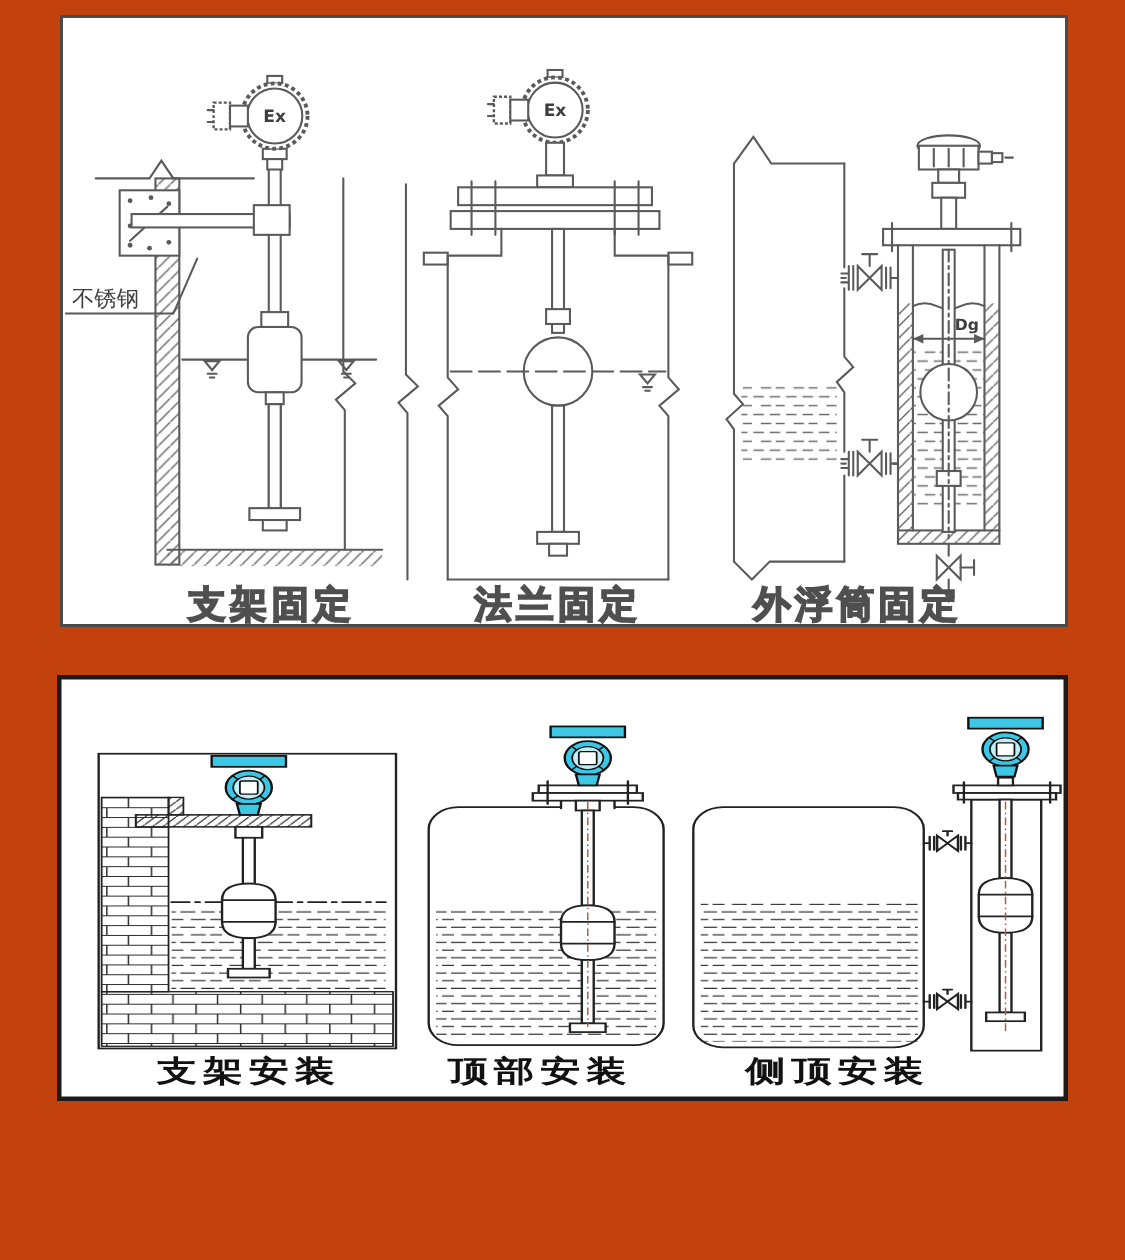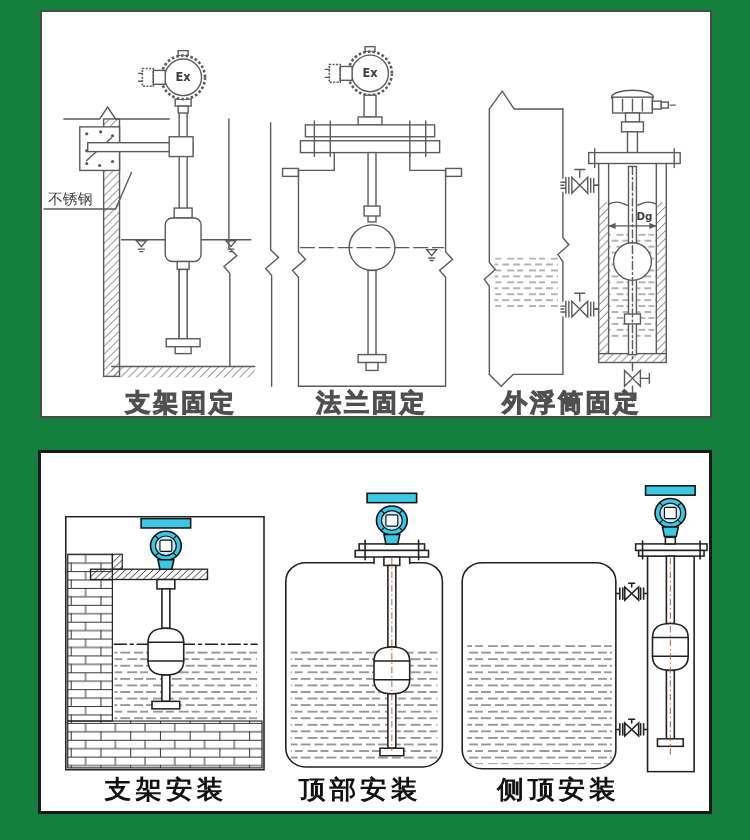--- a/index.html
+++ b/index.html
@@ -1,20 +1,20 @@
 <!DOCTYPE html>
 <html><head>
 <meta charset="utf-8">
 <style>
   html,body{margin:0;padding:0;}
   body{width:750px;height:840px;background:#ffffff;font-family:"DejaVu Sans","Liberation Sans",sans-serif;}
-  .page{position:relative;width:750px;height:840px;background:#15803d;overflow:hidden;}
+  .page{position:relative;width:750px;height:840px;background:#c2410c;overflow:hidden;}
   .panel{position:absolute;background:#ffffff;box-sizing:border-box;}
   .panel-top{left:40px;top:10px;width:672px;height:408px;border:2px solid #4a4a4a;}
-  .panel-bottom{left:38px;top:450px;width:674px;height:364px;border:3px solid #1a1a1a;}
+  .panel-bottom{left:38px;top:450px;width:674px;height:284px;border:3px solid #1a1a1a;}
   .panel svg{display:block;width:100%;height:100%;}
   
   .ln{fill:none;stroke:#5a5a5a;stroke-width:1.4;stroke-linecap:round;}
   .wh{fill:#ffffff;stroke:#5a5a5a;stroke-width:1.4;}
   .dot{fill:#5a5a5a;stroke:none;}
   .cap-hollow{fill:#ffffff;stroke:#4f4f4f;stroke-width:1.15;font-size:25px;font-weight:bold;letter-spacing:3px;}
   .lbl{fill:#3f3f3f;stroke:none;font-size:15px;}
   .ex{fill:#3f3f3f;stroke:none;font-size:11.5px;font-weight:bold;}
   .dg{fill:#3f3f3f;stroke:none;font-size:10.5px;font-weight:bold;}
   

